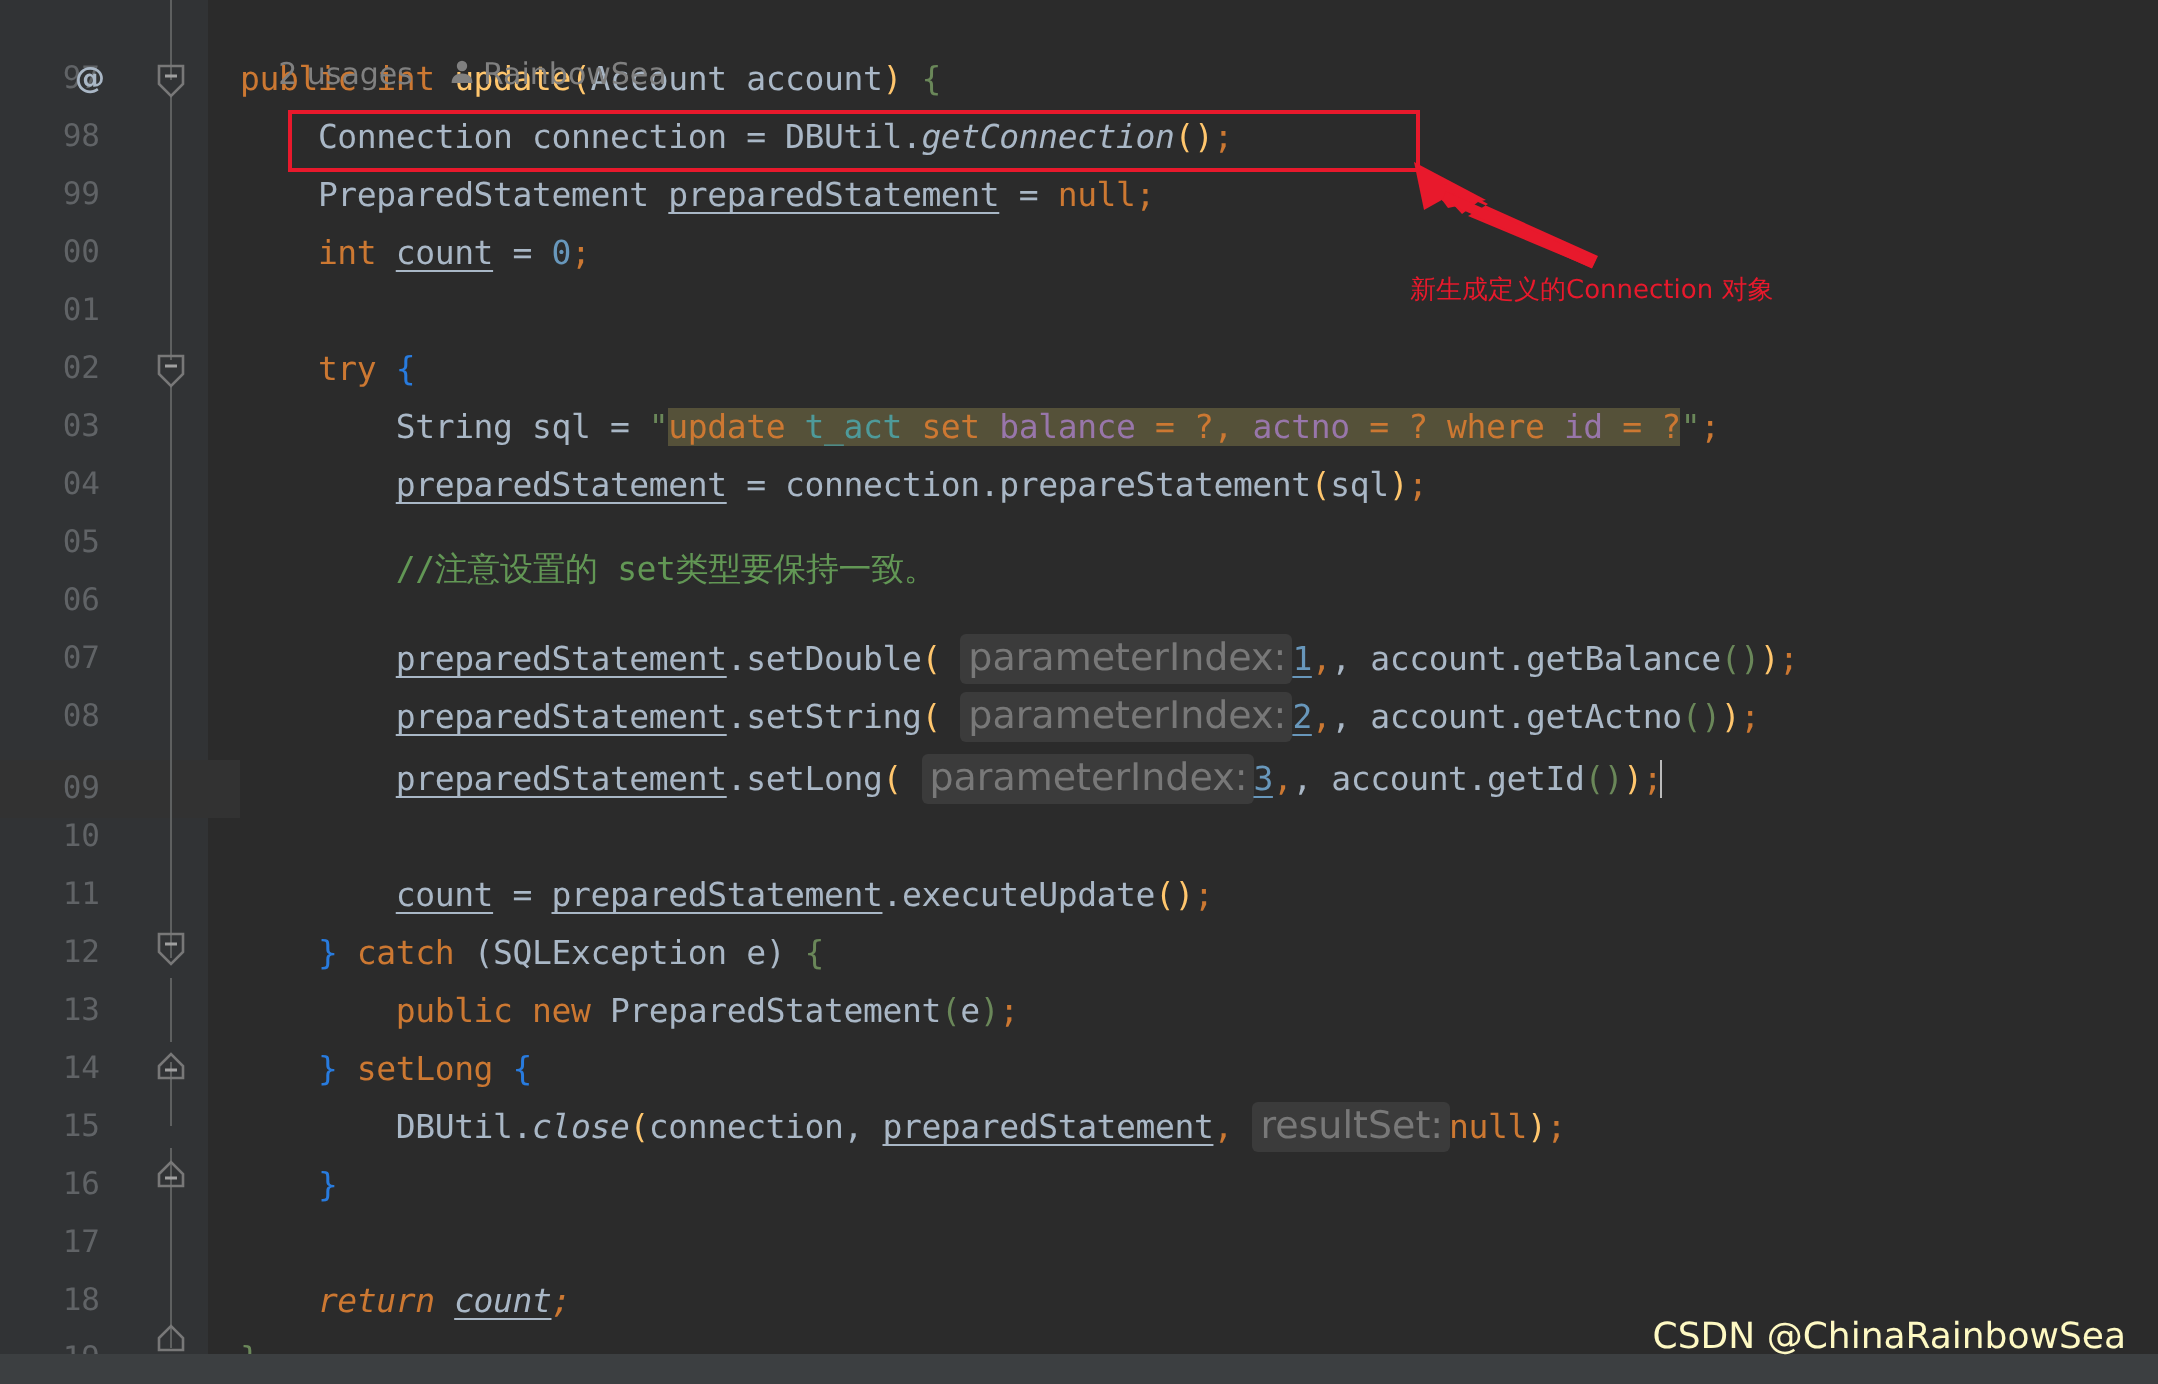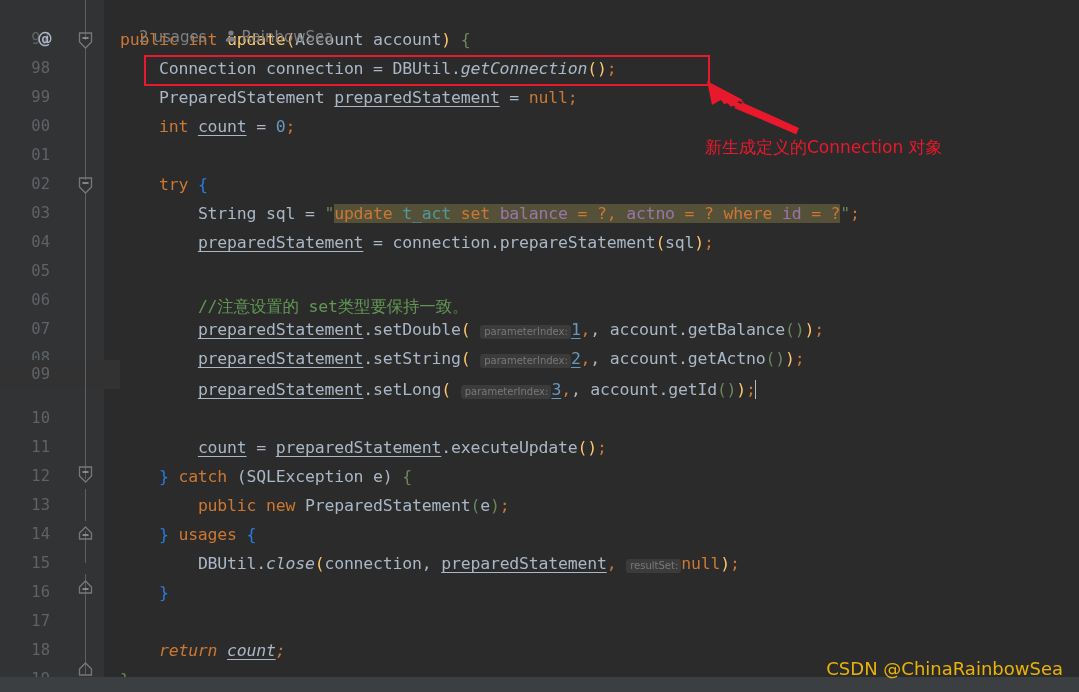--- a/index.html
+++ b/index.html
@@ -123,21 +123,21 @@
   .brace-g { color: #6a8759; }
   .brace-b { color: #287bde; }
   .semi    { color: #cc7832; }
   .statm   { color: #a9b7c6; font-style: italic; }
   .hint    {
     color: #787878;
     background: #3b3b3b;
     border-radius: 3px;
     padding: 1px 3px 2px 4px;
     font-family: "DejaVu Sans", sans-serif;
-    font-size: 10px;
+    font-size: 19px;
     letter-spacing: 0px;
   }
   
   .sql {
     background: #555139;
   }
   .sql-kw   { color: #cc7832; }
   .sql-tbl  { color: #4e9a9a; }
   .sql-col  { color: #9876aa; }
   .sql-op   { color: #cc7832; }
@@ -178,37 +178,37 @@
   .arrow-svg {
     position: absolute;
     left: 700px; top: 78px;
     z-index: 10;
   }
   .anno-text {
     position: absolute;
     left: 705px; top: 136px;
     color: #e8192c;
     font-family: "DejaVu Sans", sans-serif;
-    font-size: 17px;
+    font-size: 13px;
     white-space: pre;
     z-index: 10;
   }
 
   
   .bottom-bar {
     position: absolute;
     left: 0; top: 677px;
     width: 1079px; height: 15px;
     background: #3c3f41;
     z-index: 5;
   }
   .watermark {
     position: absolute;
     right: 16px; top: 658px;
-    color: #eab308;
+    color: #fef9c3;
     font-family: "DejaVu Sans", sans-serif;
     font-size: 18px;
     z-index: 6;
     white-space: pre;
   }
 </style>
 </head>
 <body>
 
 <div id="app">
@@ -246,21 +246,21 @@
       </div>
     <div class="gutter-line" style="top:286px;">
         <span class="ln">06</span>
       </div>
     <div class="gutter-line" style="top:315px;">
         <span class="ln">07</span>
       </div>
     <div class="gutter-line" style="top:344px;">
         <span class="ln">08</span>
       </div>
-    <div class="gutter-line" style="top:360px;background:#323232;padding-left:16px;">
+    <div class="gutter-line" style="top:380px;background:#323232;padding-left:16px;">
         <span class="ln">09</span>
       </div>
     <div class="gutter-line" style="top:404px;">
         <span class="ln">10</span>
       </div>
     <div class="gutter-line" style="top:433px;">
         <span class="ln">11</span>
       </div>
     <div class="gutter-line" style="top:462px;">
         <span class="ln">12</span>
@@ -356,37 +356,37 @@
     <div class="code-line" style="top:141px;"><span class="txt"></span></div>
 
     <div class="code-line" style="top:170px;"><span class="txt">    <span class="kw">try</span> <span class="brace-b">{</span></span></div>
 
     <div class="code-line" style="top:199px;"><span class="txt">        <span class="type">String sql = </span><span class="str">"</span><span class="sql"><span class="sql-kw">update</span> <span class="sql-tbl">t_act</span> <span class="sql-kw">set</span> <span class="sql-col">balance</span> <span class="sql-op">=</span> <span class="sql-op">?,</span> <span class="sql-col">actno</span> <span class="sql-op">=</span> <span class="sql-op">?</span> <span class="sql-kw">where</span> <span class="sql-col">id</span> <span class="sql-op">=</span> <span class="sql-op">?</span></span><span class="str">"</span><span class="semi">;</span></span></div>
 
     <div class="code-line" style="top:228px;"><span class="txt">        <span class="fielduse">preparedStatement</span><span class="ident"> = connection.prepareStatement</span><span class="brace-y">(</span><span class="ident">sql</span><span class="brace-y">)</span><span class="semi">;</span></span></div>
 
     <div class="code-line" style="top:257px;"><span class="txt"></span></div>
 
-    <div class="code-line" style="top:292px;"><span class="txt">        <span class="cmt">//注意设置的 set类型要保持一致。</span></span></div>
+    <div class="code-line" style="top:270px;"><span class="txt">        <span class="cmt">//注意设置的 set类型要保持一致。</span></span></div>
 
     <div class="code-line" style="top:315px;"><span class="txt">        <span class="fielduse">preparedStatement</span><span class="ident">.setDouble</span><span class="brace-y">(</span> <span class="hint">parameterIndex:</span><span class="num">1</span><span class="semi">,</span><span class="ident">, account.getBalance</span><span class="brace-g">()</span><span class="brace-y">)</span><span class="semi">;</span></span></div>
 
     <div class="code-line" style="top:344px;"><span class="txt">        <span class="fielduse">preparedStatement</span><span class="ident">.setString</span><span class="brace-y">(</span> <span class="hint">parameterIndex:</span><span class="num">2</span><span class="semi">,</span><span class="ident">, account.getActno</span><span class="brace-g">()</span><span class="brace-y">)</span><span class="semi">;</span></span></div>
 
     <div class="code-line" style="top:375px;"><span class="txt">        <span class="fielduse">preparedStatement</span><span class="ident">.setLong</span><span class="brace-y">(</span> <span class="hint">parameterIndex:</span><span class="num">3</span><span class="semi">,</span><span class="ident">, account.getId</span><span class="brace-g">()</span><span class="brace-y">)</span><span class="semi">;</span><span class="caret"></span></span></div>
 
     <div class="code-line" style="top:404px;"><span class="txt"></span></div>
 
     <div class="code-line" style="top:433px;"><span class="txt">        <span class="fielduse">count</span><span class="ident"> = </span><span class="fielduse">preparedStatement</span><span class="ident">.executeUpdate</span><span class="brace-y">()</span><span class="semi">;</span></span></div>
 
     <div class="code-line" style="top:462px;"><span class="txt">    <span class="brace-b">}</span> <span class="kw">catch</span> <span class="ident">(</span><span class="type">SQLException e</span><span class="ident">)</span> <span class="brace-g">{</span></span></div>
 
     <div class="code-line" style="top:491px;"><span class="txt">        <span class="kw">public</span> <span class="kw">new</span> <span class="type">PreparedStatement</span><span class="brace-g">(</span><span class="ident">e</span><span class="brace-g">)</span><span class="semi">;</span></span></div>
 
-    <div class="code-line" style="top:520px;"><span class="txt">    <span class="brace-b">}</span> <span class="kw">usages</span> <span class="brace-b">{</span></span></div>
+    <div class="code-line" style="top:520px;"><span class="txt">    <span class="brace-b">}</span> <span class="kw">setLong</span> <span class="brace-b">{</span></span></div>
 
     <div class="code-line" style="top:549px;"><span class="txt">        <span class="type">DBUtil.</span><span class="statm">close</span><span class="brace-y">(</span><span class="ident">connection, </span><span class="fielduse">preparedStatement</span><span class="semi">, </span><span class="hint">resultSet:</span><span class="kw">null</span><span class="brace-y">)</span><span class="semi">;</span></span></div>
 
     <div class="code-line" style="top:578px;"><span class="txt">    <span class="brace-b">}</span></span></div>
 
     <div class="code-line" style="top:607px;"><span class="txt"></span></div>
 
     <div class="code-line" style="top:636px;font-style:italic;"><span class="txt">    <span class="kw">return</span> <span class="fielduse">count</span><span class="semi">;</span></span></div>
 
     <div class="code-line" style="top:665px;"><span class="txt"><span class="brace-g">}</span></span></div>

